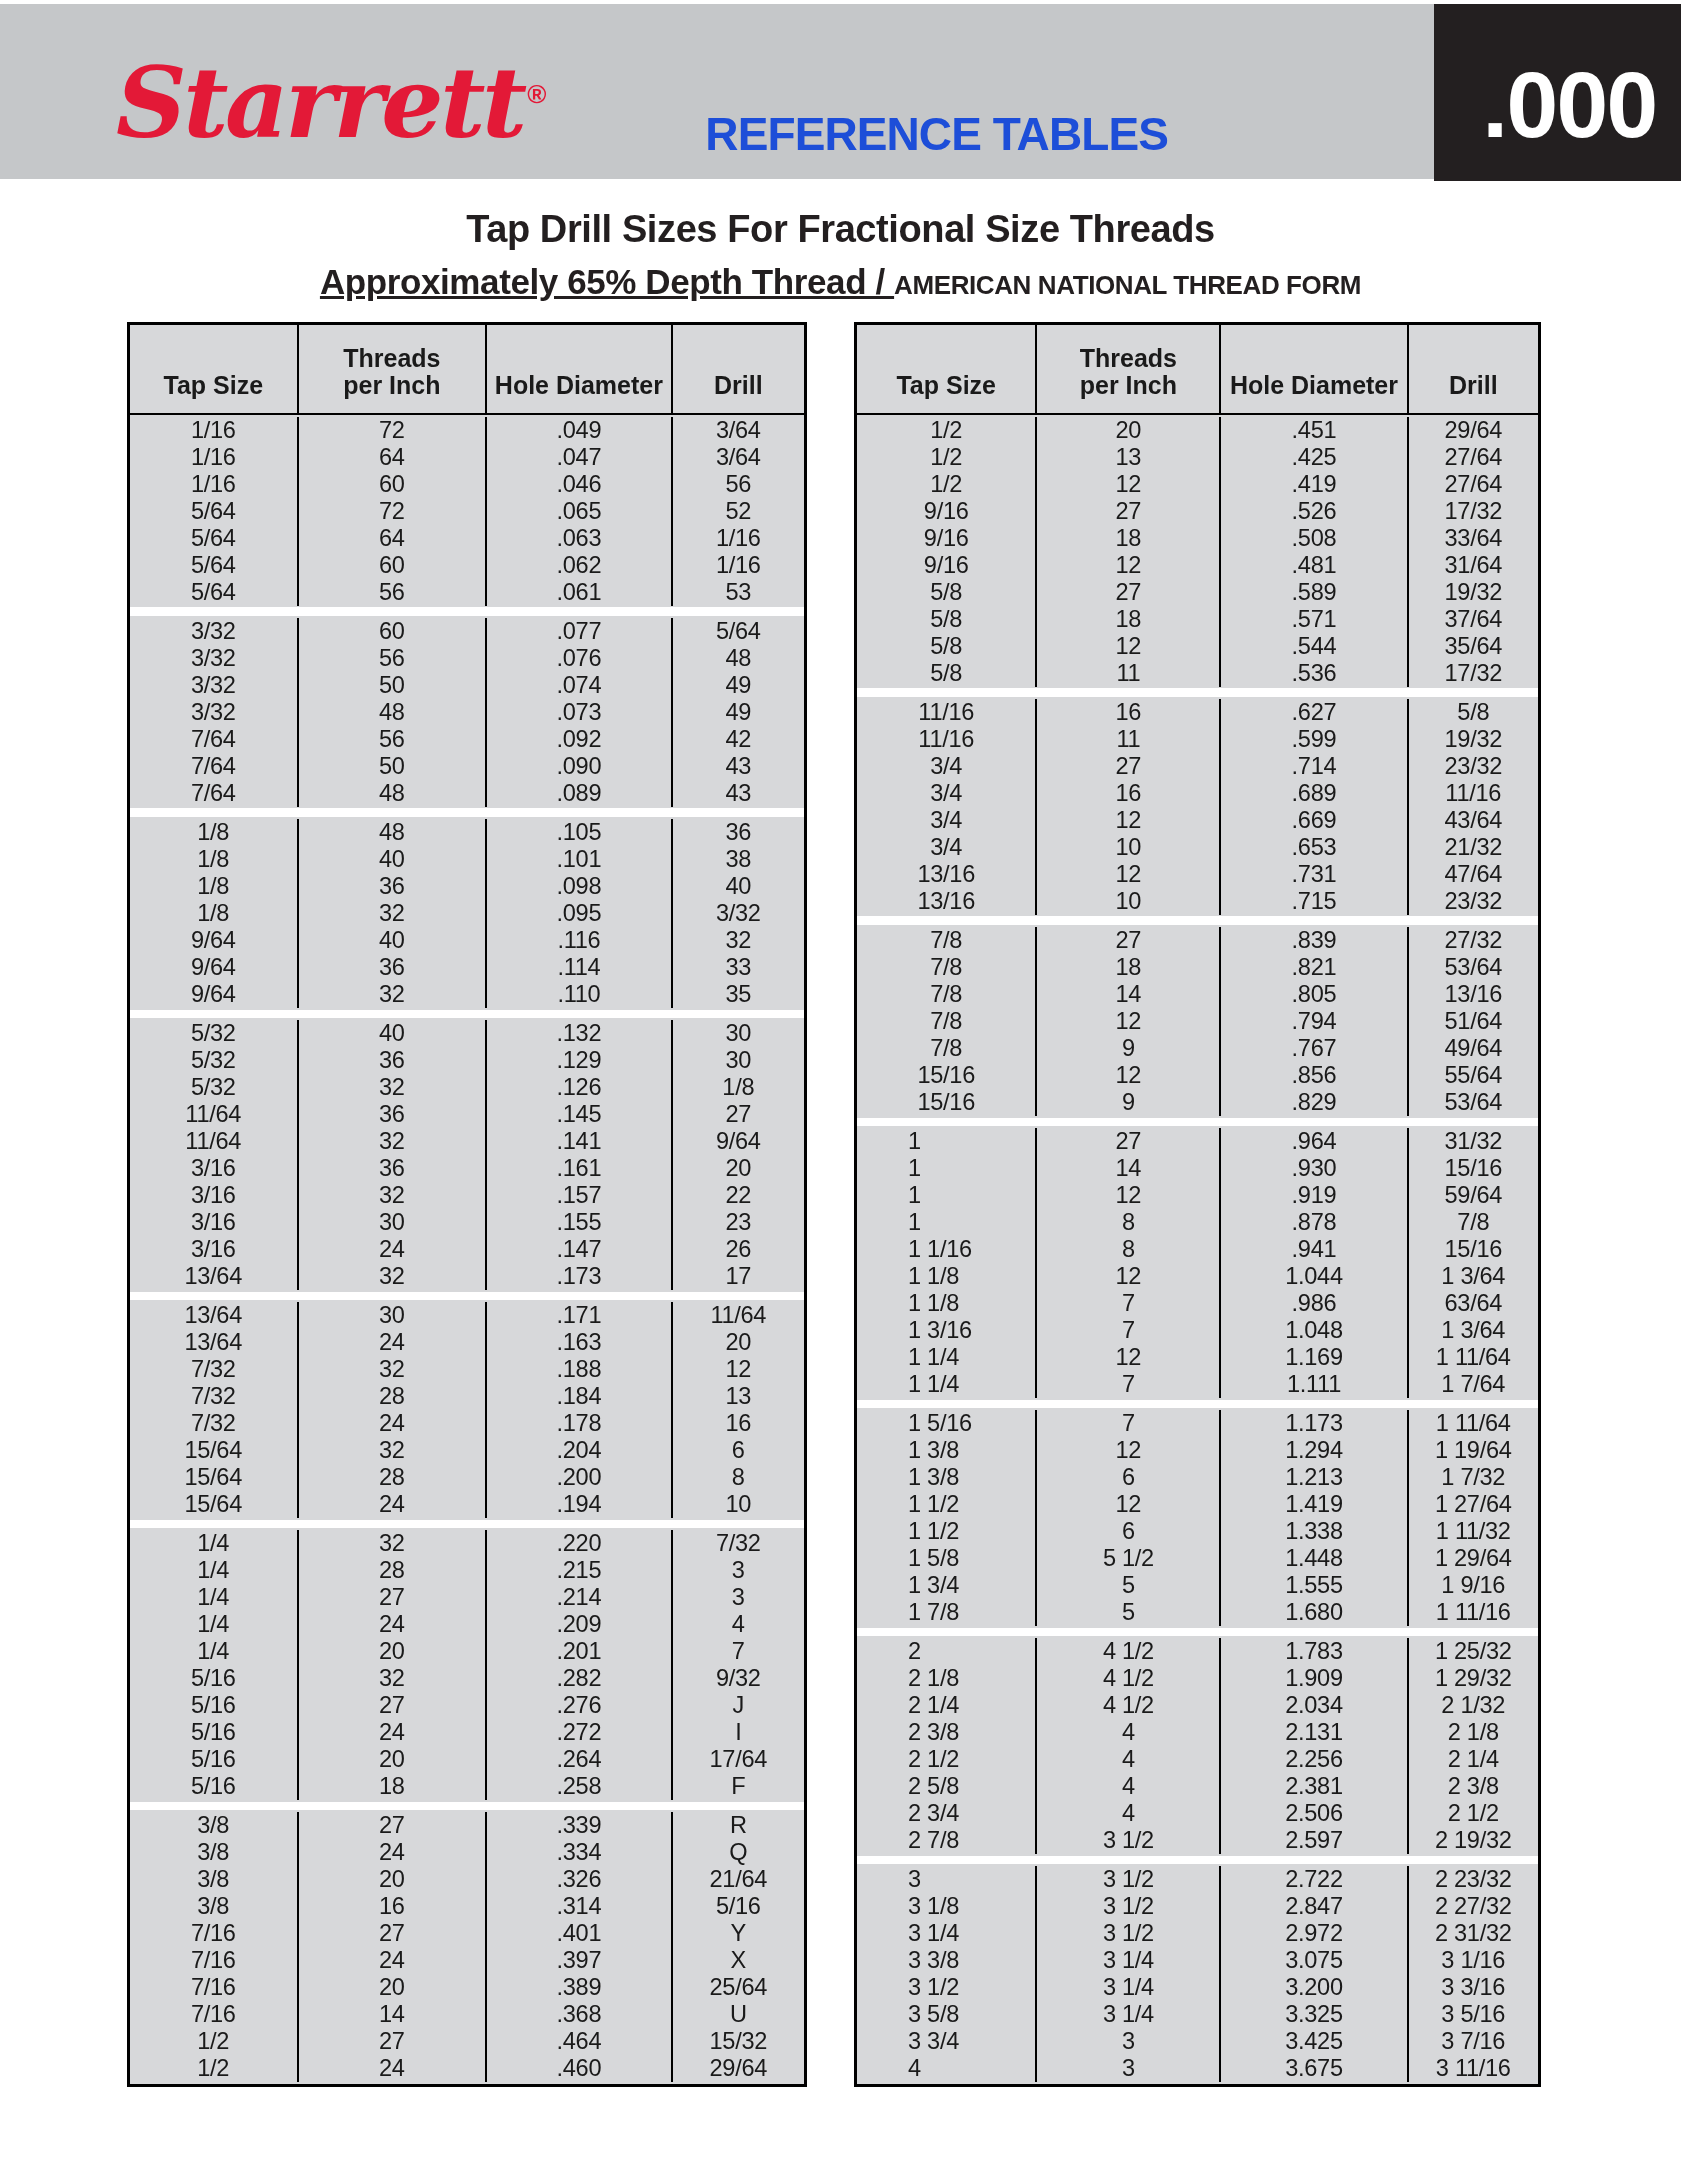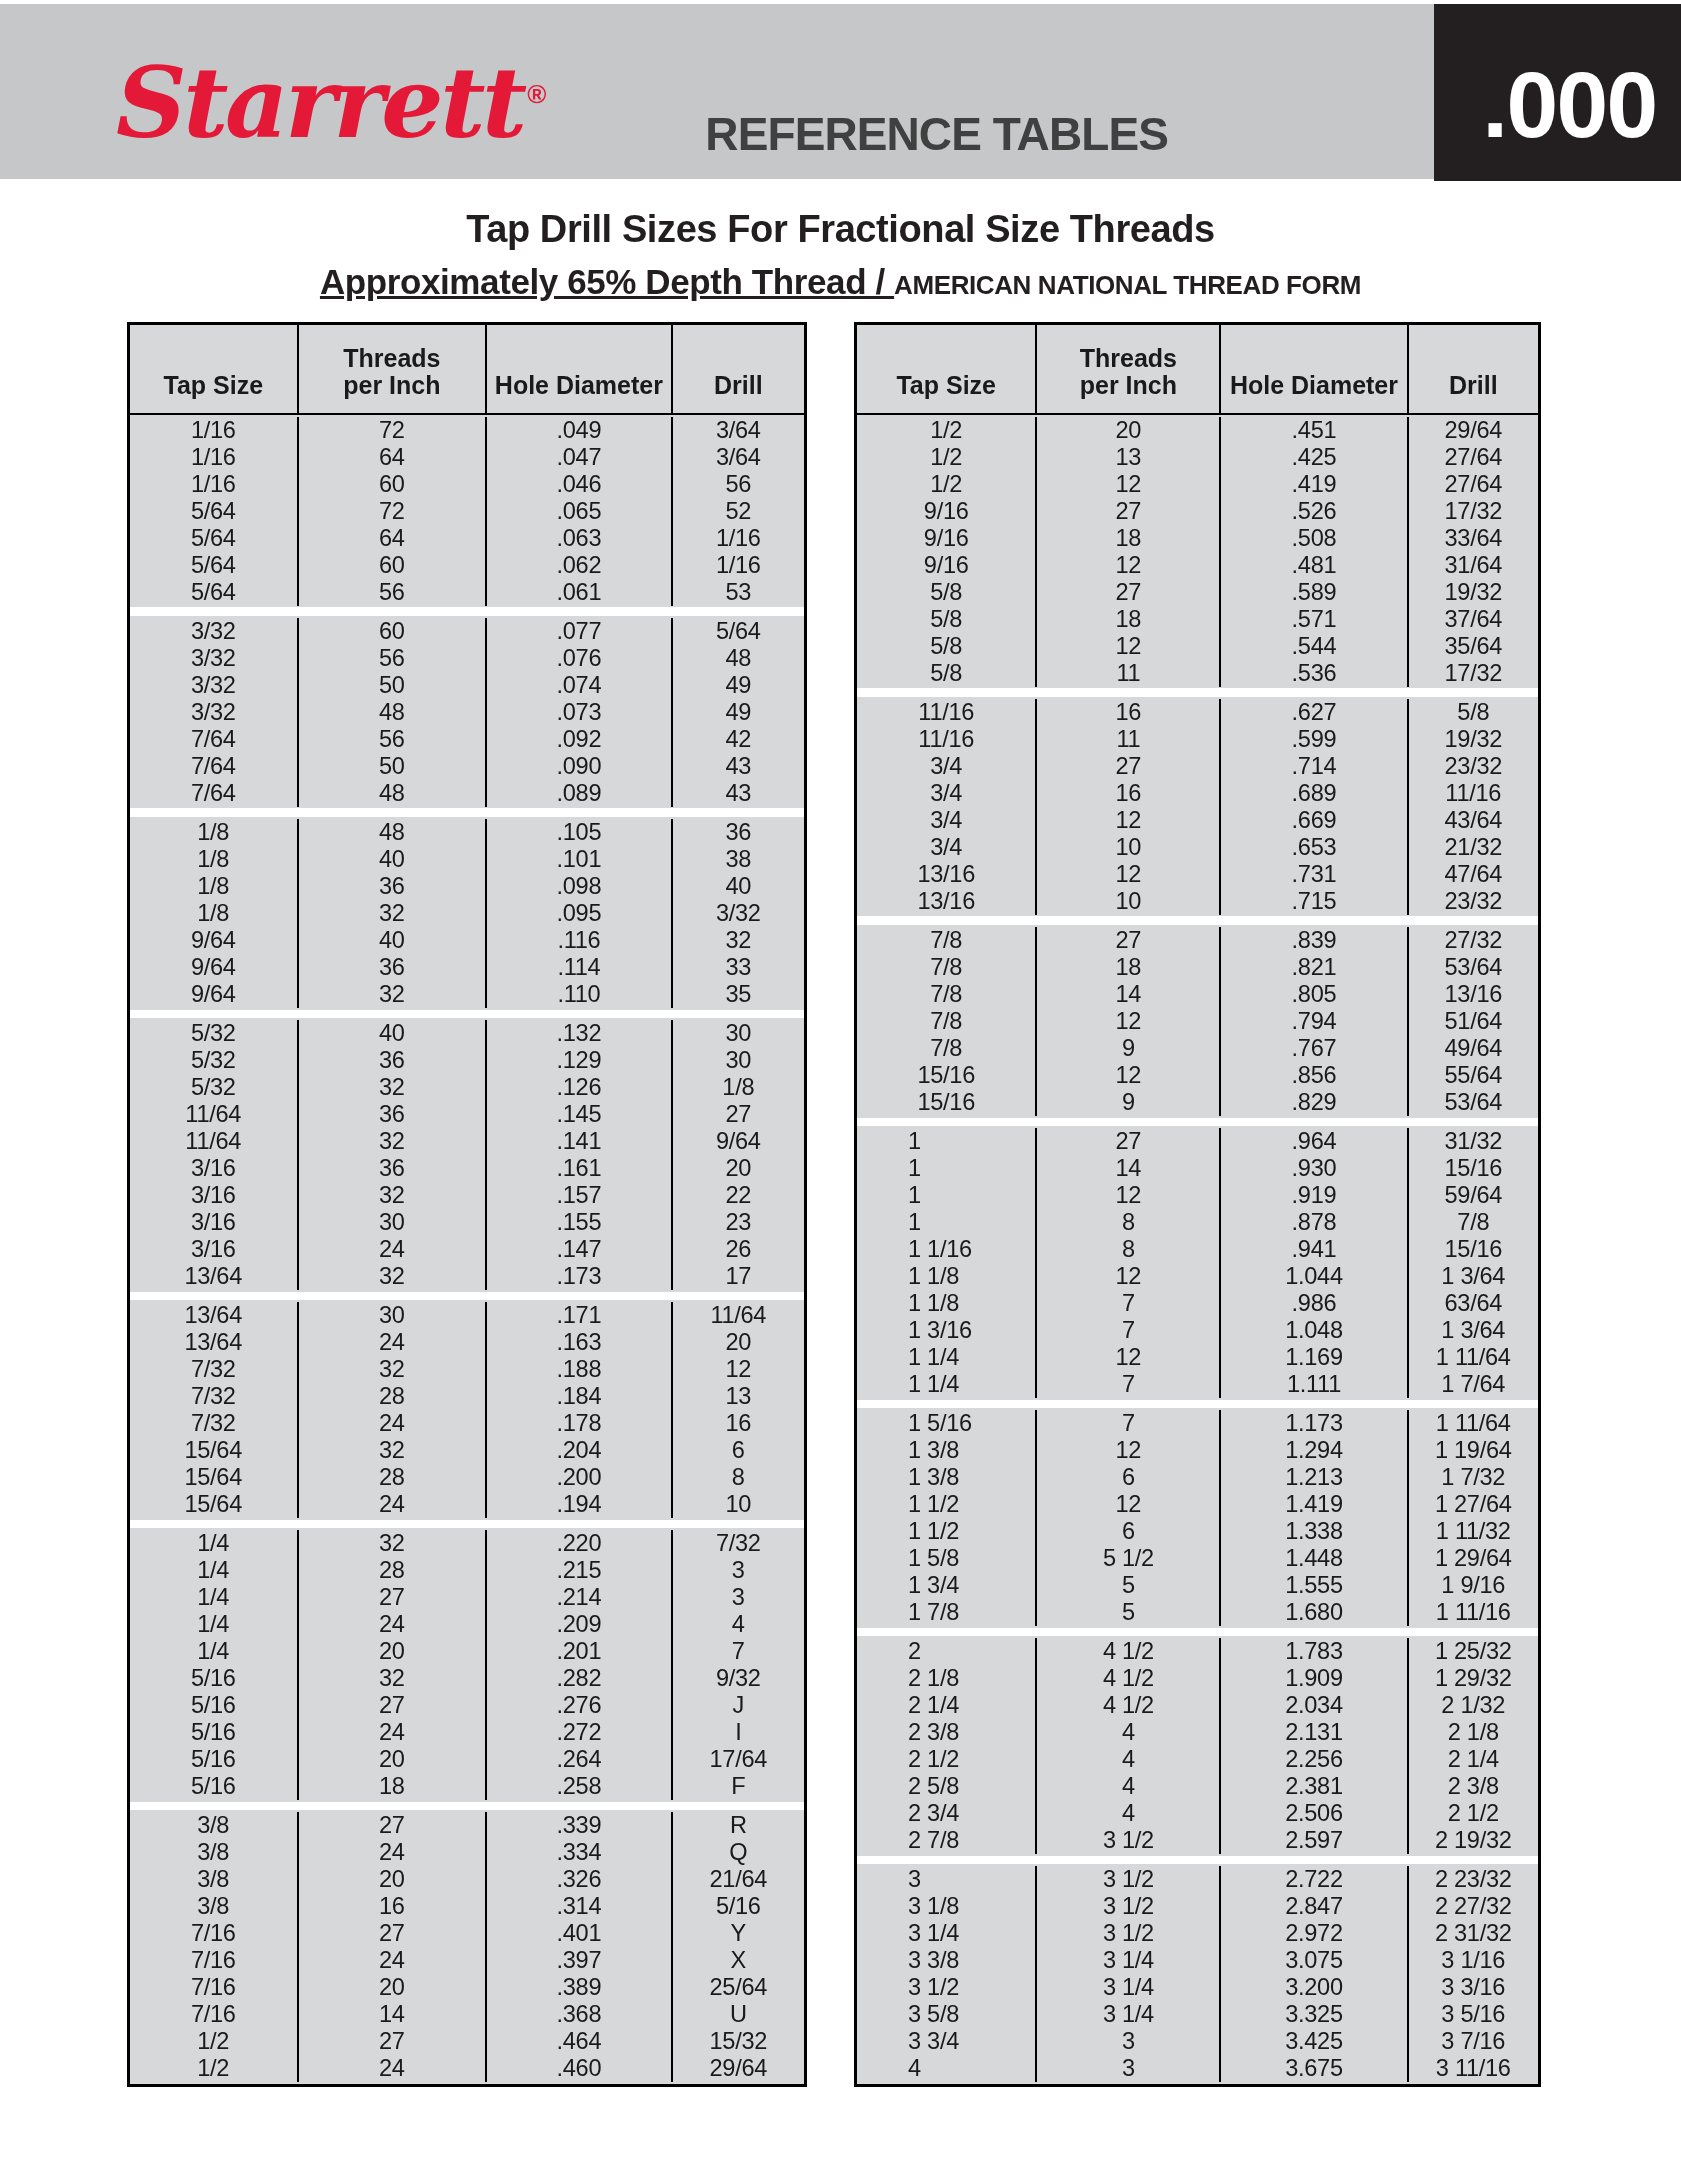--- a/index.html
+++ b/index.html
@@ -18,21 +18,21 @@
     color:#e31937; font-family:"DejaVu Serif", serif;
     font-weight:bold; font-style:italic; font-size:98px; line-height:131px;
     letter-spacing:-3.5px; white-space:nowrap;text-align:right;
   }
   .logo .reg {
     font-family:"Liberation Sans", sans-serif; font-style:normal;
     font-size:26px; vertical-align:super; letter-spacing:0; margin-left:3.5px;
   }
   .banner-title {
     position:absolute; right:266px; top:103px;
-    font-weight:bold; font-size:46px; letter-spacing:-0.9px; color:#404040;
+    font-weight:bold; font-size:46px; letter-spacing:-0.9px; color:#1d4ed8;
     white-space:nowrap;
   }
   .code-box {
     position:absolute; left:1434px; top:4.4px; width:247px; height:177px;
     background:#231f20; display:flex; align-items:center; justify-content:flex-end;
     padding-right:24.5px; box-sizing:border-box;
   }
   .code-box .code {
     color:#ffffff; font-weight:bold; font-size:93px; letter-spacing:-1.7px;
     margin-top:26px;

